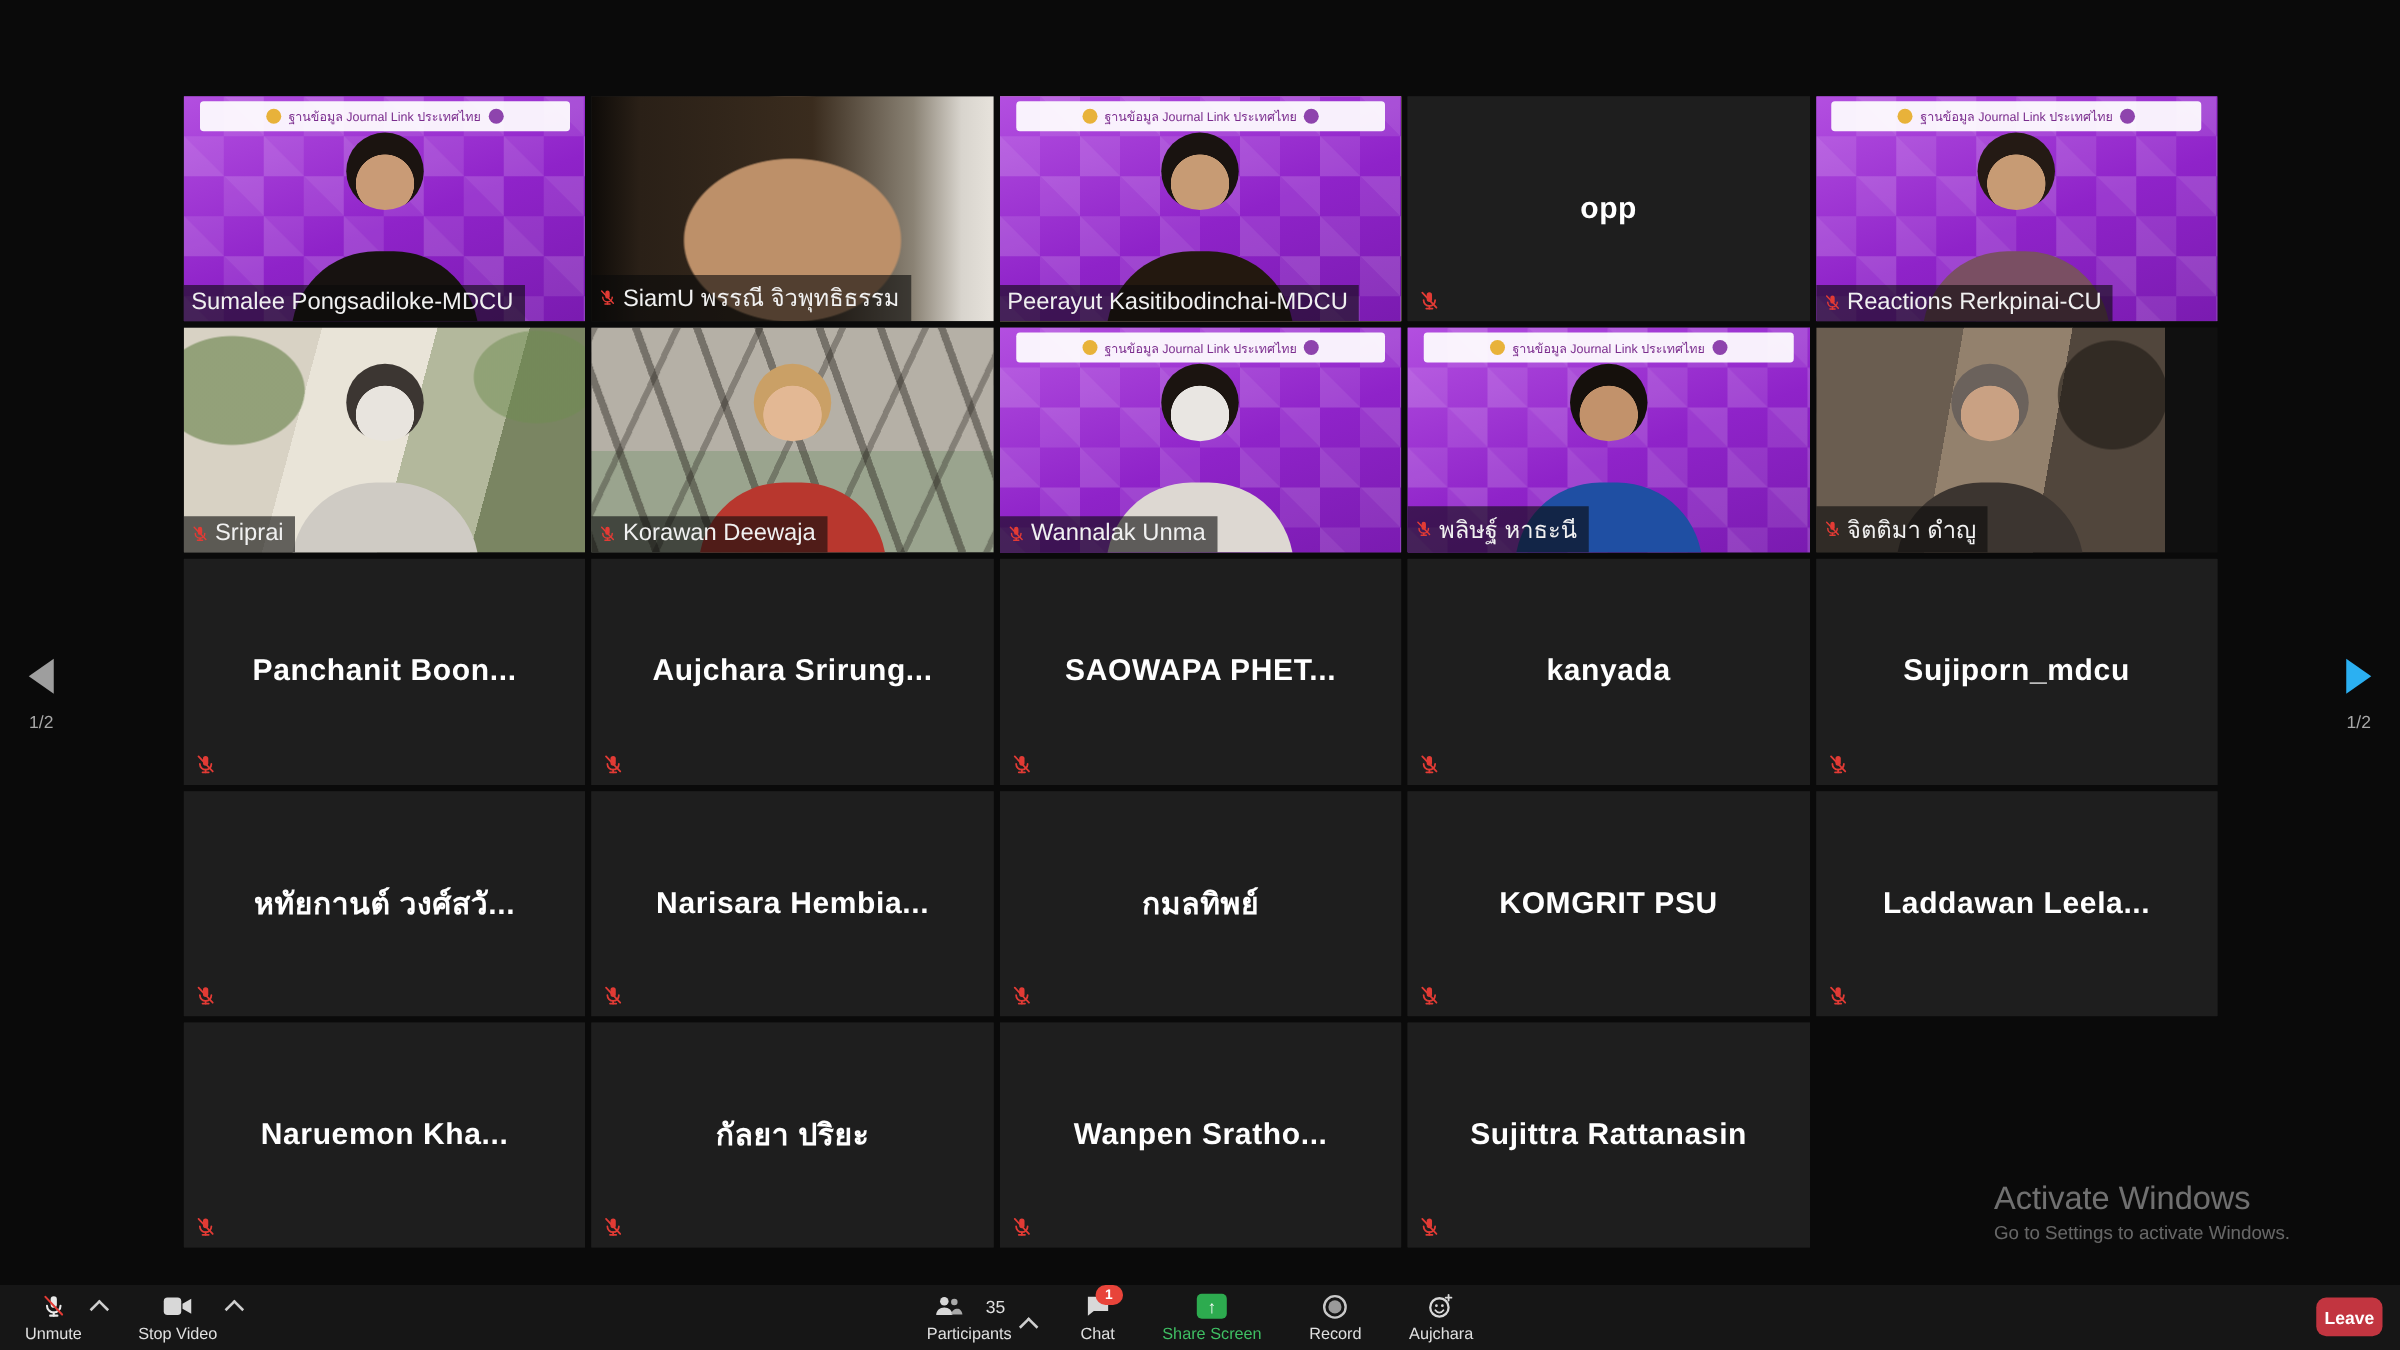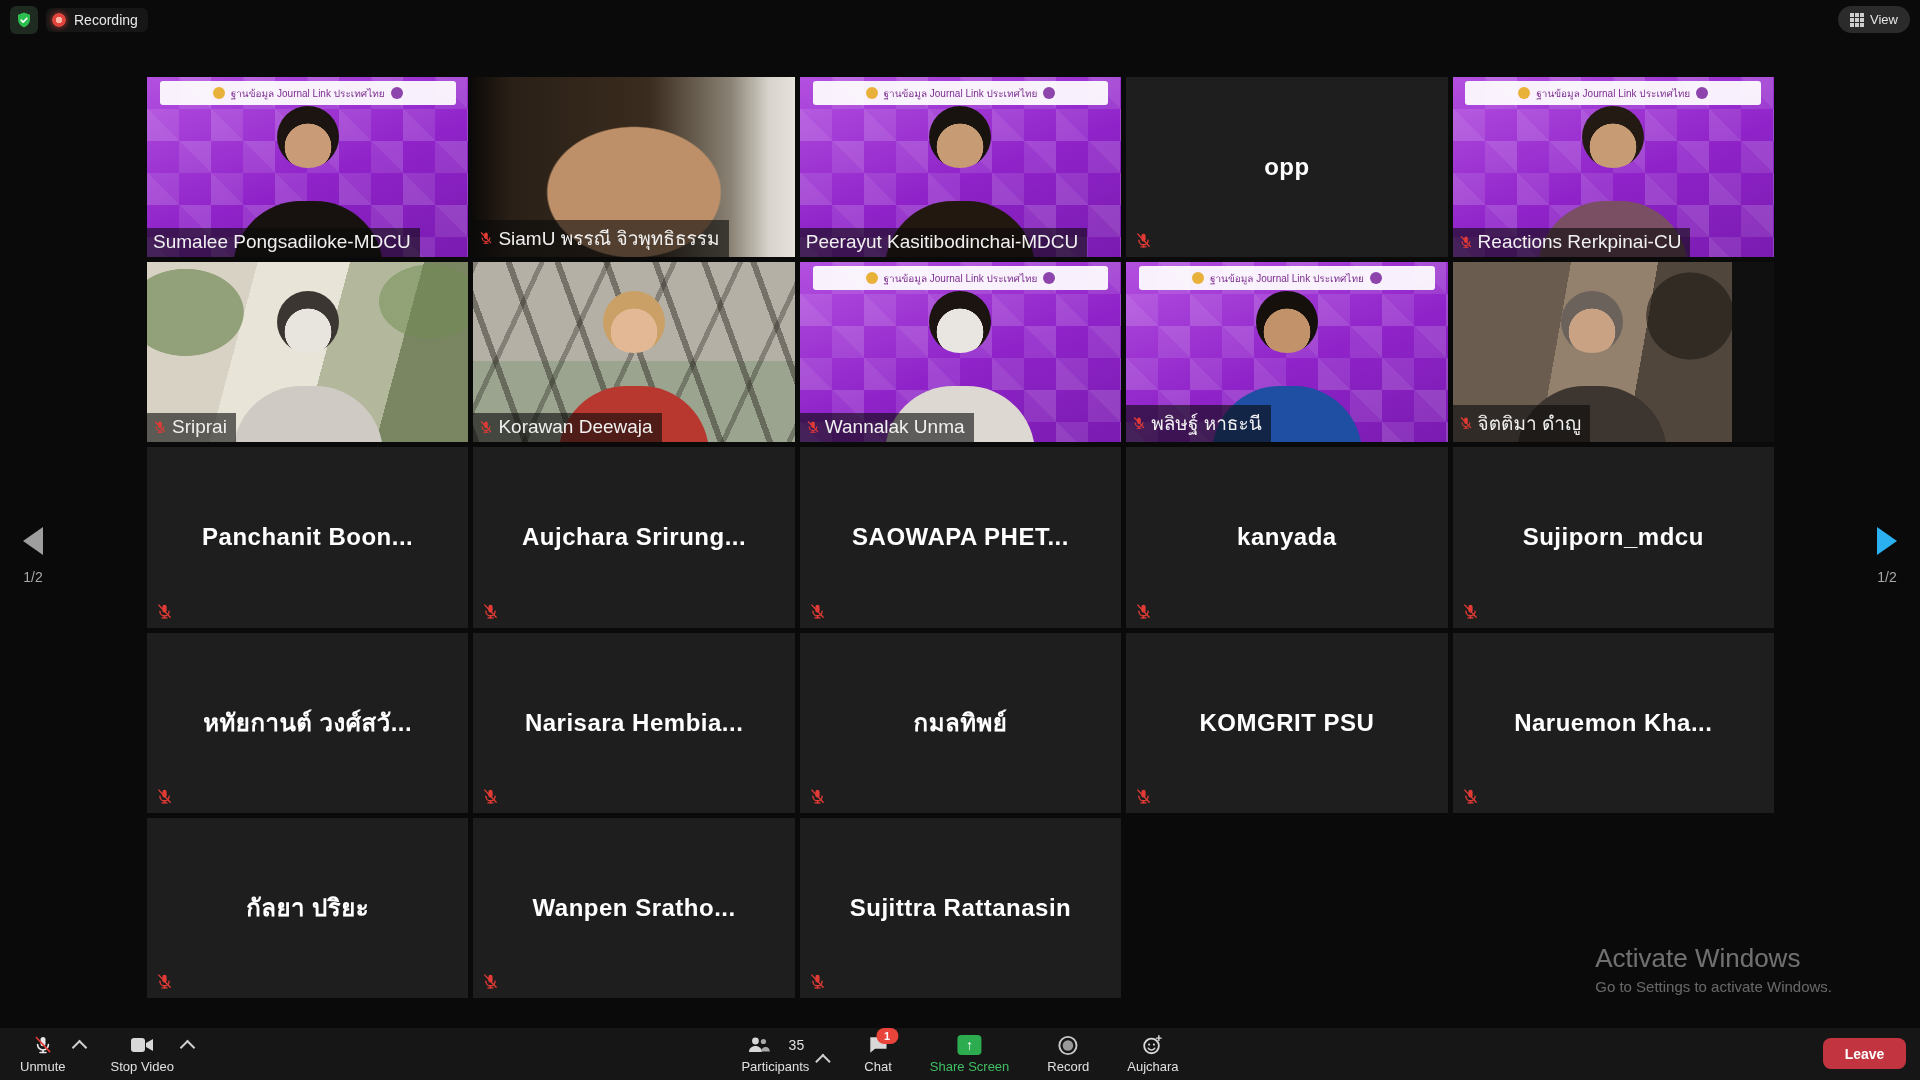--- a/index.html
+++ b/index.html
@@ -87,57 +87,29 @@
   .tb-left{position:absolute;left:14px;top:0;display:flex;align-items:flex-start;}
   .tb-center{position:absolute;left:50%;top:0;transform:translateX(-50%);display:flex;align-items:flex-start;gap:26px;}
   .caret{width:9px;height:9px;border-left:2px solid #cfcfcf;border-top:2px solid #cfcfcf;transform:rotate(45deg);margin:14px 4px 0 2px;cursor:pointer;flex:0 0 auto;}
   .tb-icon{width:24px;height:22px;display:flex;align-items:center;justify-content:center;position:relative;}
   .tb-icon svg{display:block;}
   .badge{position:absolute;top:-6px;right:-8px;min-width:16px;height:16px;border-radius:8px;background:#e8443a;color:#fff;
     font-size:11px;display:flex;align-items:center;justify-content:center;padding:0 3px;font-weight:bold;}
   .count{font-size:14px;color:#e0e0e0;margin-left:18px;}
   .share .tb-label{color:#3fbf63;}
   .share-icon{width:26px;height:20px;background:#2dab4f;border-radius:4px;display:flex;align-items:center;justify-content:center;color:#fff;font-size:14px;font-weight:bold;}
-  .leave-btn{position:absolute;right:14px;top:10px;width:83px;height:31px;background:#c23540;border:none;border-radius:8px;
+  .leave-btn{position:absolute;right:14px;top:10px;width:53px;height:31px;background:#c23540;border:none;border-radius:8px;
     color:#fff;font-weight:bold;font-size:14px;cursor:pointer;font-family:inherit;}
   .prt-row{display:flex;align-items:center;}
 </style>
 </head>
 <body>
 
 <div class="stage">
 
-  <div class="topbar">
-    <div class="rec-wrap">
-      <div class="shield-tile">
-        <svg width="18" height="18" viewBox="0 0 24 24">
-          <path d="M12 2l8 3v6c0 5-3.4 9-8 11-4.6-2-8-6-8-11V5z" fill="#2dbd4e"></path>
-          <path d="M8.2 12.2l2.6 2.6 5-5" stroke="#fff" stroke-width="2" fill="none" stroke-linecap="round" stroke-linejoin="round"></path>
-        </svg>
-      </div>
-      <div class="rec-pill">
-        <span class="rec-dot"></span>
-        <span class="rec-text">Recording</span>
-      </div>
-    </div>
-    <div class="view-btn">
-      <span class="grid-glyph">
-          <i></i>
-          <i></i>
-          <i></i>
-          <i></i>
-          <i></i>
-          <i></i>
-          <i></i>
-          <i></i>
-          <i></i>
-        </span>
-      <span>View</span>
-    </div>
-  </div>
 
   <div class="gallery">
       <div class="tile">
         <div class="video bg-journal">
           <div class="banner">
             <span class="logo-dot d1"></span>
             <span>ฐานข้อมูล Journal Link ประเทศไทย</span>
             <span class="logo-dot d2"></span>
           </div>
           <div class="person" style="--hair: #1b1410; --skin: #c99b76; --shirt: #171210;">
@@ -428,20 +400,33 @@
             <path d="M5.5 11.5a6.5 6.5 0 0 0 13 0"></path>
             <line x1="12" y1="18" x2="12" y2="21"></line>
             <line x1="8.5" y1="21" x2="15.5" y2="21"></line>
             <line x1="4" y1="3" x2="20" y2="20"></line>
           </svg>
         </span>
       </div>
       <div class="tile">
         <div class="video bg-plain"></div>
         <div class="center-name">KOMGRIT PSU</div>
+        <span class="tile-mic">
+          <svg class="mic-svg" viewBox="0 0 24 24" fill="none" stroke="currentColor" stroke-width="2" stroke-linecap="round">
+            <rect x="9" y="2.5" width="6" height="11" rx="3" fill="currentColor" stroke="none"></rect>
+            <path d="M5.5 11.5a6.5 6.5 0 0 0 13 0"></path>
+            <line x1="12" y1="18" x2="12" y2="21"></line>
+            <line x1="8.5" y1="21" x2="15.5" y2="21"></line>
+            <line x1="4" y1="3" x2="20" y2="20"></line>
+          </svg>
+        </span>
+      </div>
+      <div class="tile">
+        <div class="video bg-plain"></div>
+        <div class="center-name">Laddawan Leela...</div>
         <span class="tile-mic">
           <svg class="mic-svg" viewBox="0 0 24 24" fill="none" stroke="currentColor" stroke-width="2" stroke-linecap="round">
             <rect x="9" y="2.5" width="6" height="11" rx="3" fill="currentColor" stroke="none"></rect>
             <path d="M5.5 11.5a6.5 6.5 0 0 0 13 0"></path>
             <line x1="12" y1="18" x2="12" y2="21"></line>
             <line x1="8.5" y1="21" x2="15.5" y2="21"></line>
             <line x1="4" y1="3" x2="20" y2="20"></line>
           </svg>
         </span>
       </div>

